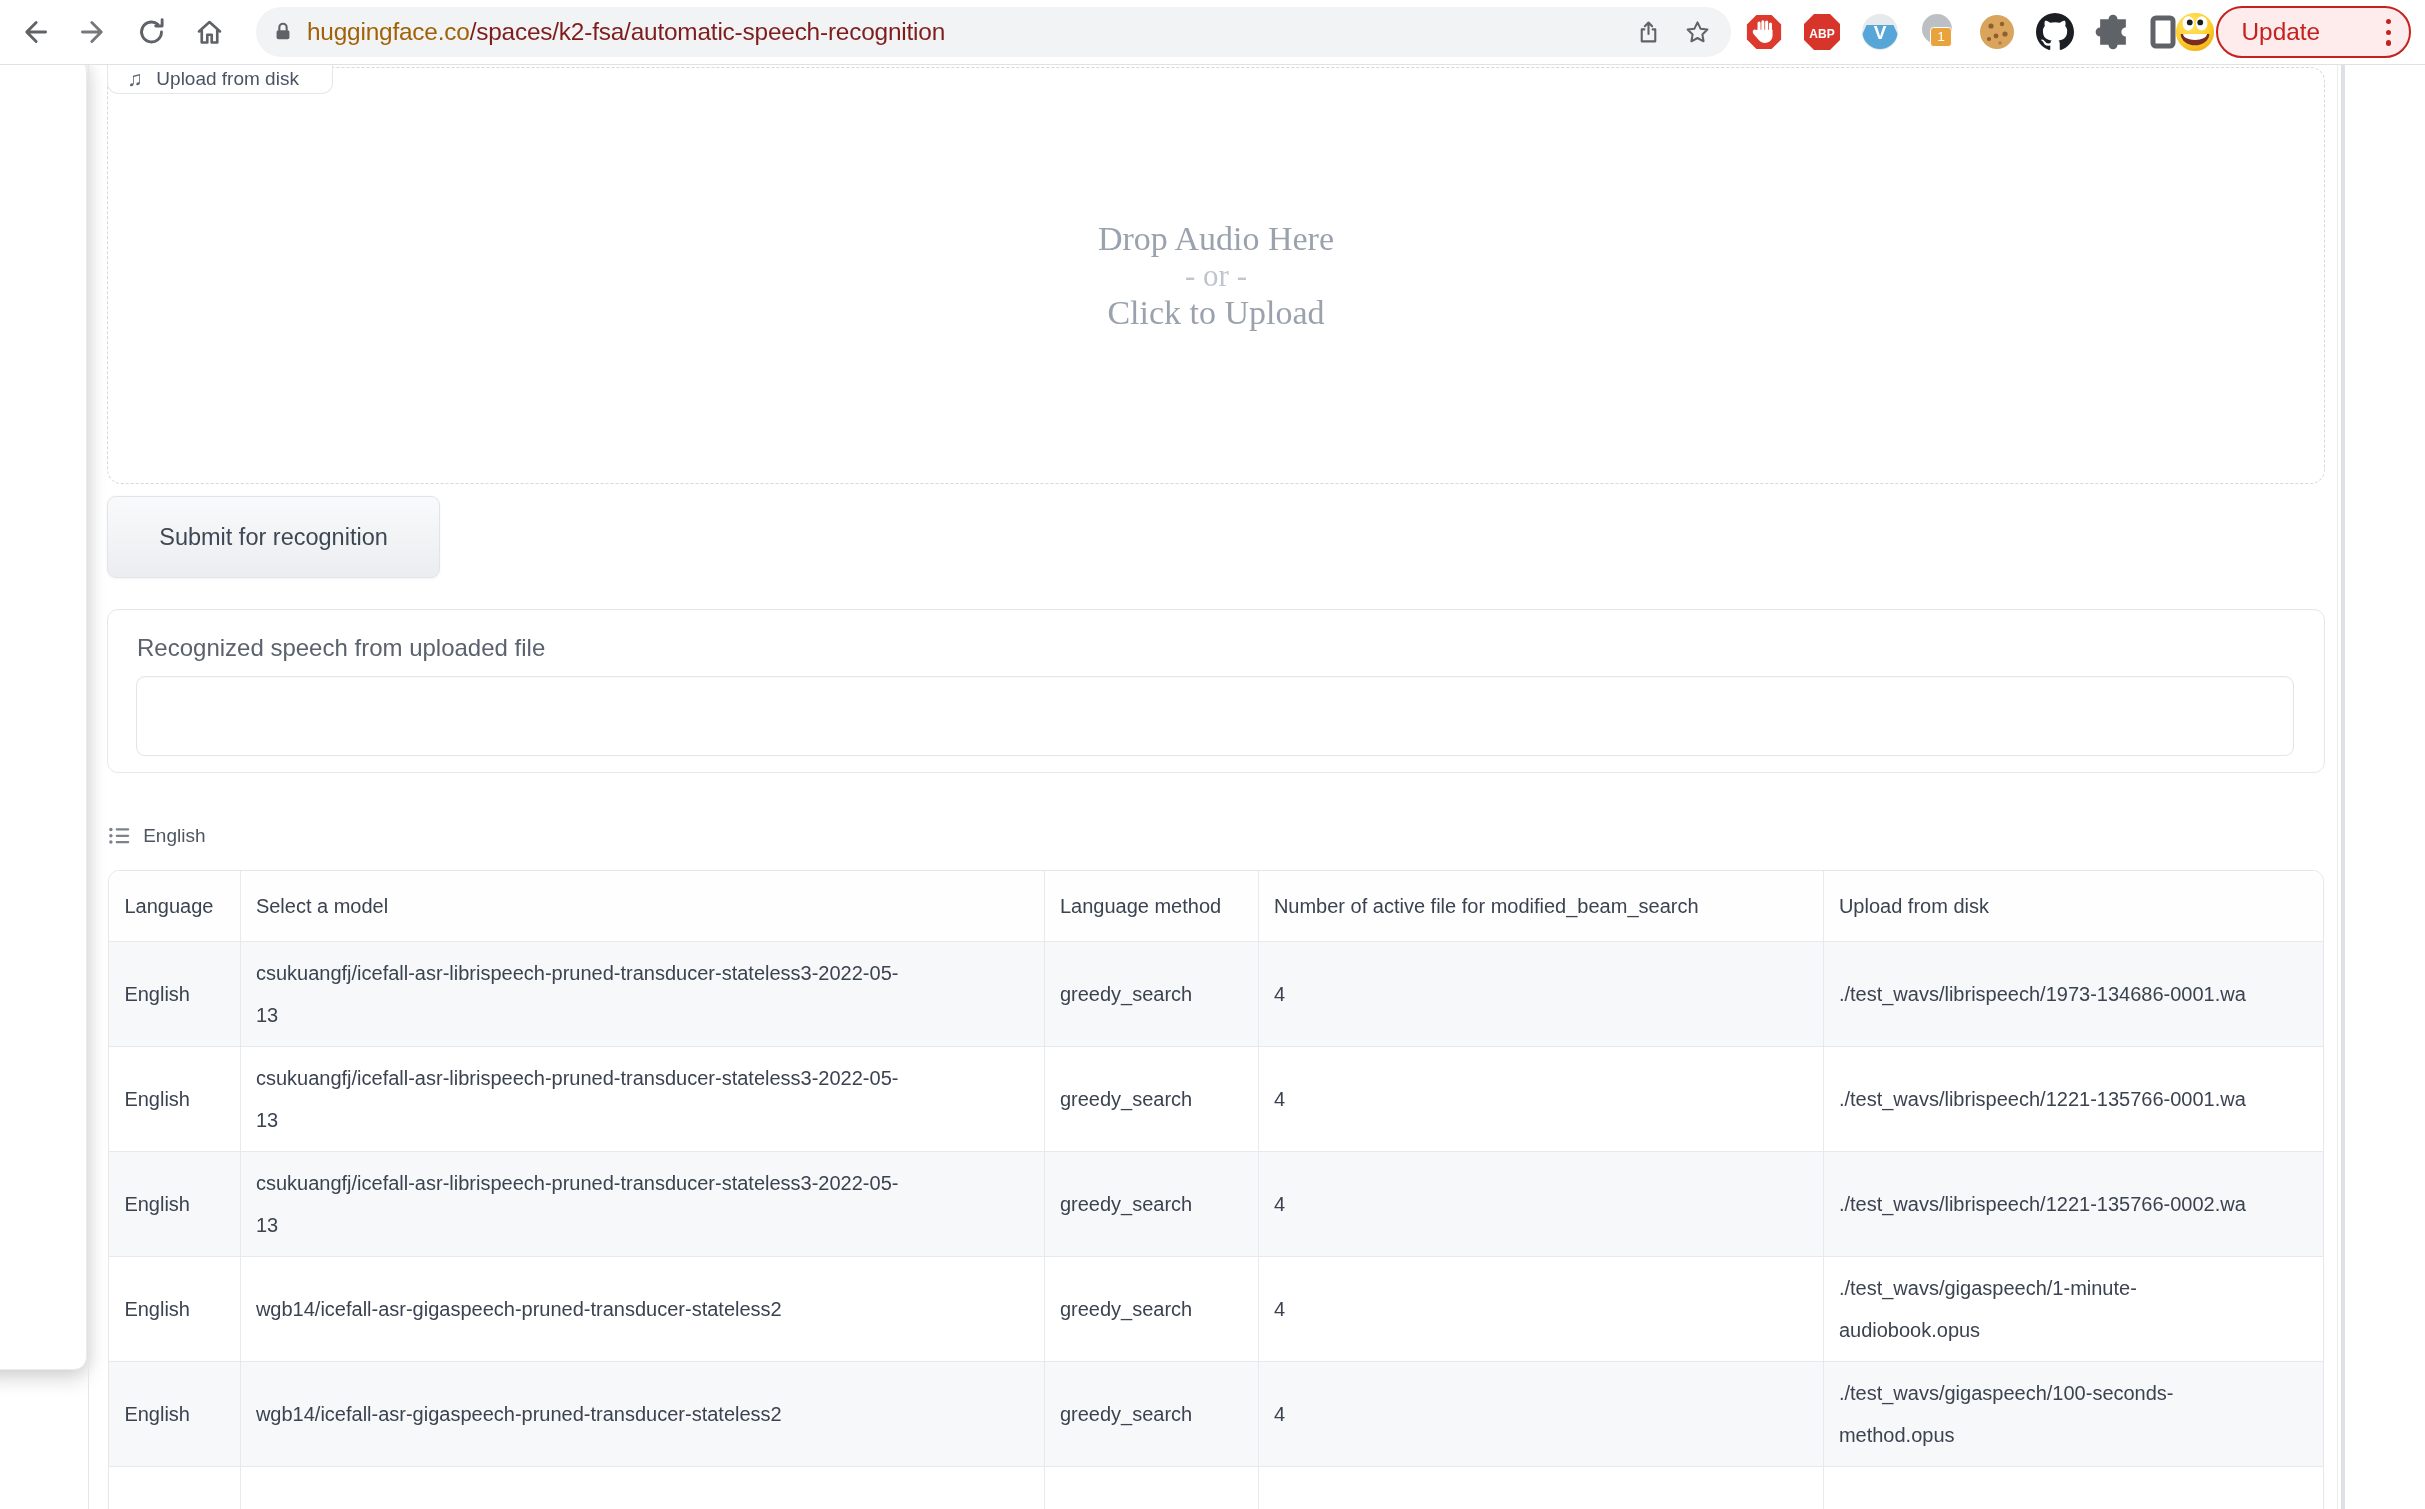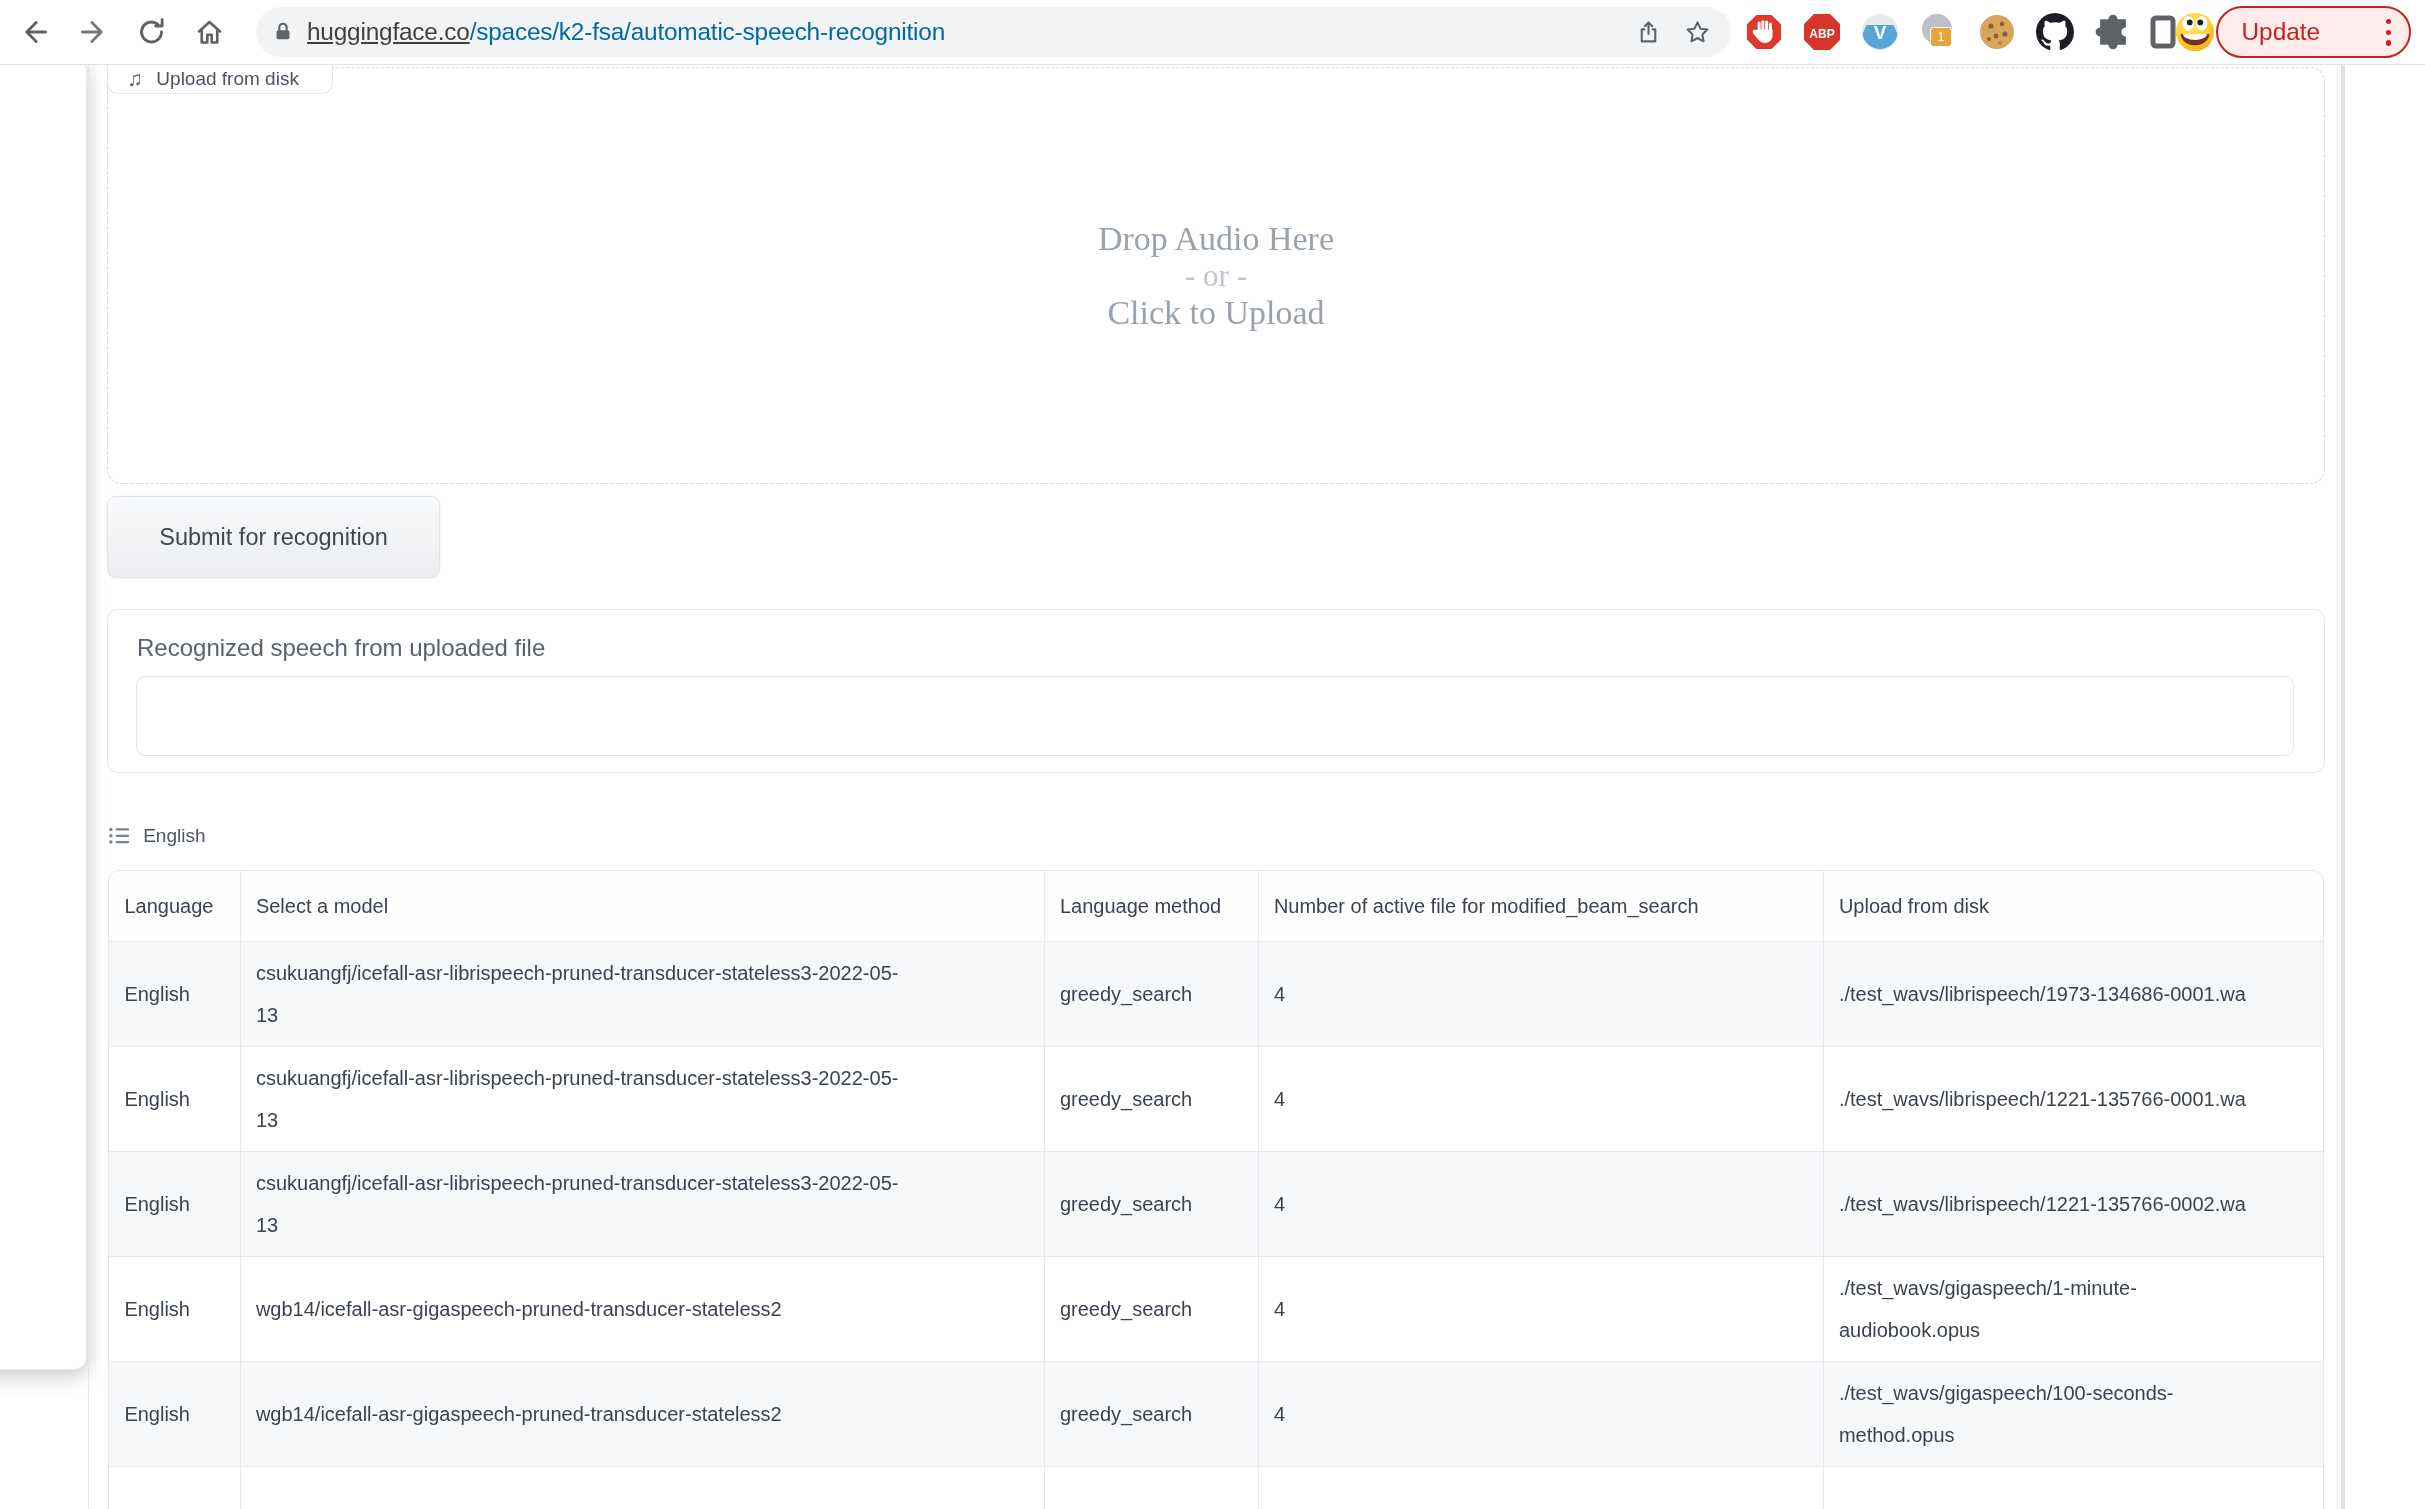--- a/index.html
+++ b/index.html
@@ -9,22 +9,22 @@
     -webkit-font-smoothing:antialiased;
   }
   
   .chrome{position:absolute;left:0;top:0;width:2426px;height:64px;background:#fff;
     border-bottom:0.9px solid #dfe1e5;z-index:40;}
   .navbtn{position:absolute;top:50%;transform:translateY(-50%);width:43px;height:43px;
     display:flex;align-items:center;justify-content:center;border-radius:50%;}
   .omnibox{position:absolute;left:256px;top:7.2px;width:1475px;height:50px;background:#f1f3f4;
     border-radius:25px;display:flex;align-items:center;padding:0 16.3px;box-sizing:border-box;}
   .urltext{font-size:24.4px;letter-spacing:-0.2px;white-space:nowrap;overflow:hidden;flex:1;margin-left:12.7px;}
-  .url-domain{color:#404040;text-decoration:underline;}
-  .url-path{color:#0369a1;}
+  .url-domain{color:#a16207;}
+  .url-path{color:#7f1d1d;}
   .box-icon{display:flex;align-items:center;justify-content:center;}
   .omni-right{display:flex;align-items:center;gap:23.5px;margin-left:auto;padding-right:3.6px;}
   .ext{position:absolute;top:32px;transform:translate(-50%,-50%);display:flex;align-items:center;justify-content:center;}
   .update-pill{position:absolute;left:2216px;top:6.3px;width:195px;height:52px;box-sizing:border-box;
     border:2.7px solid #c5221f;border-radius:27px;background:#fdeceb;color:#c5221f;font-size:24.4px;
     display:flex;align-items:center;padding:0 18px 0 23.5px;gap:18px;}
   .kebab{display:flex;flex-direction:column;gap:5.4px;margin-left:auto;}
   .kebab i{width:5.4px;height:5.4px;border-radius:50%;background:#c5221f;display:block;}
   .badge1{position:absolute;left:11px;top:14.5px;width:20px;height:18px;background:#e8a33d;border:1.8px solid #fff;
     border-radius:3.6px;color:#fff;font-size:13.6px;display:flex;align-items:center;justify-content:center;}

